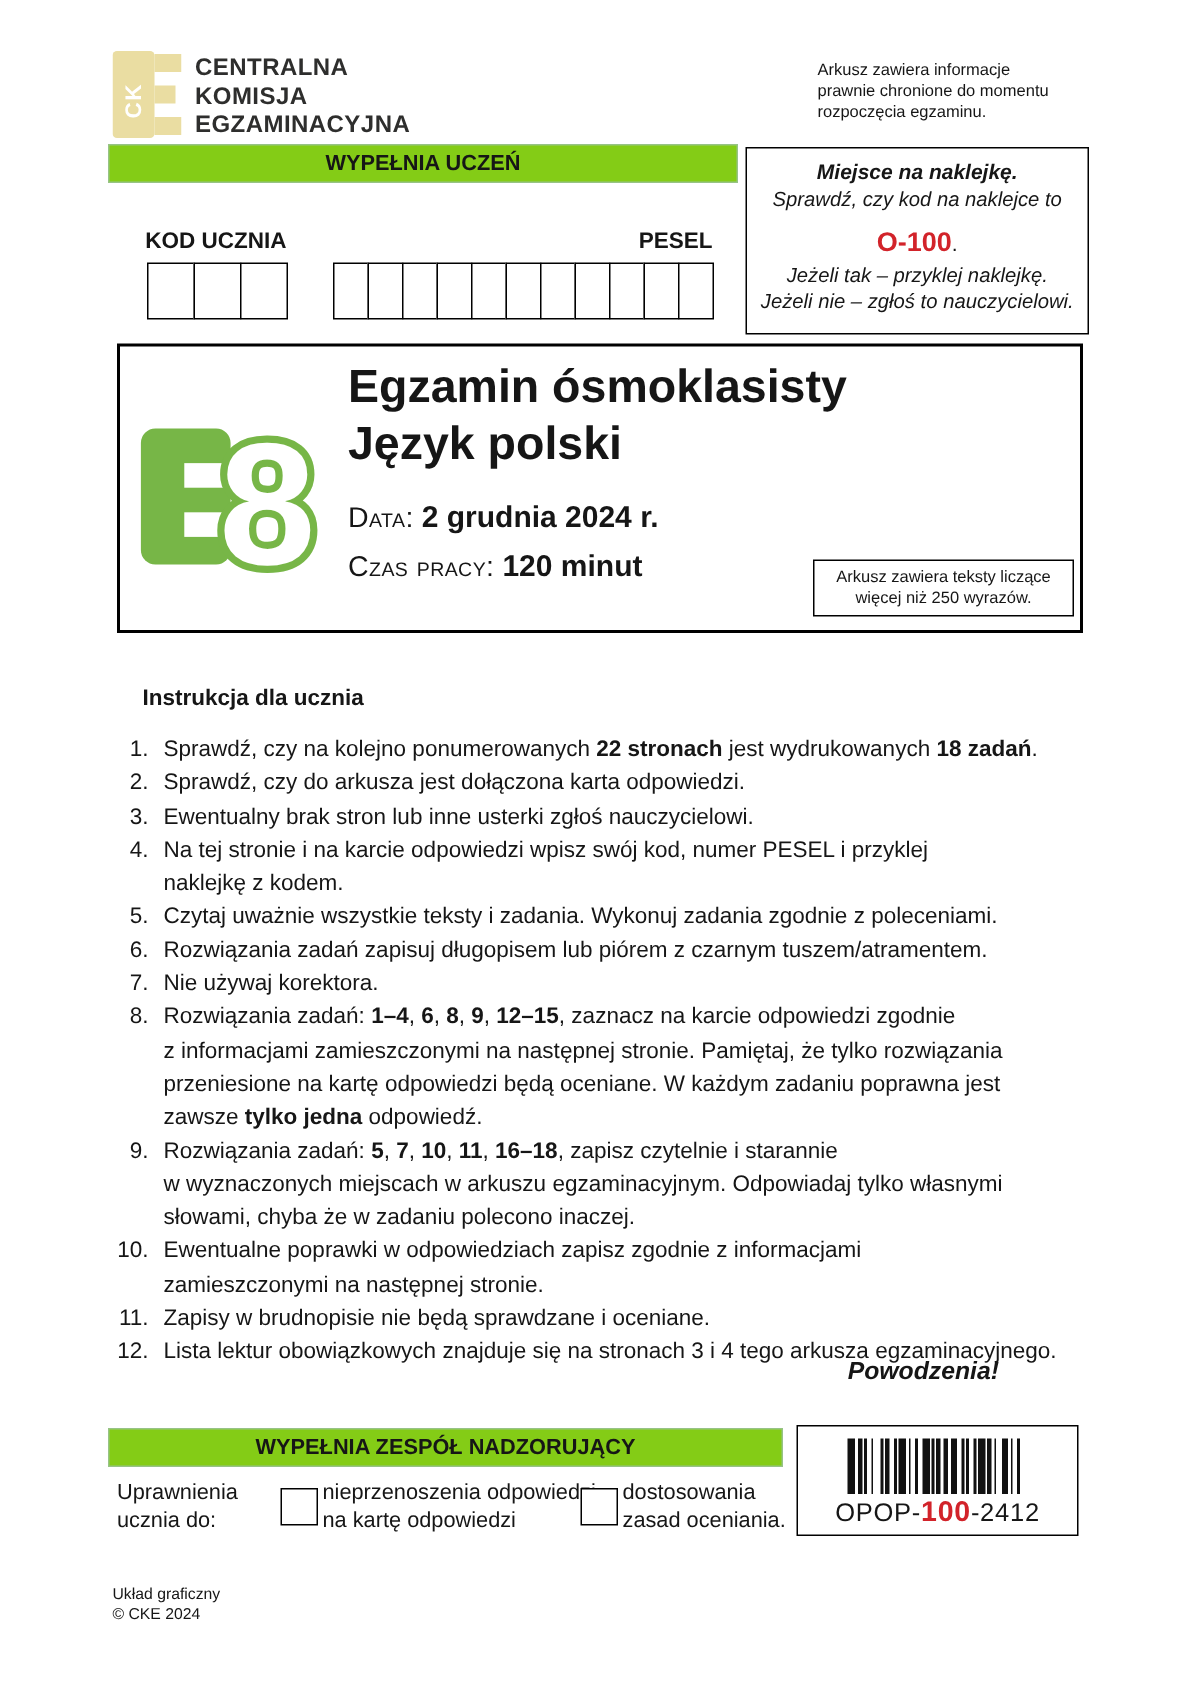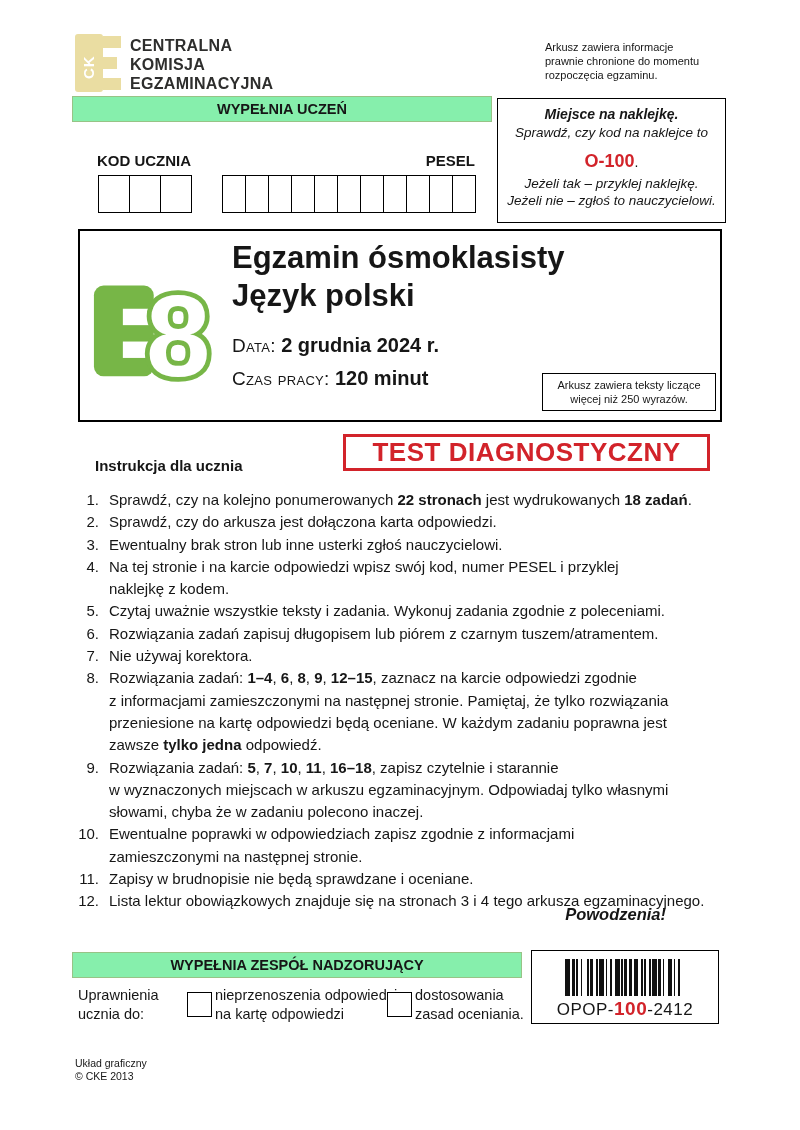--- a/index.html
+++ b/index.html
@@ -5,21 +5,21 @@
   html,body{margin:0;padding:0;background:#fff;}
   .page{position:relative;width:800px;height:1130px;background:#ffffff;
         font-family:"Liberation Sans",sans-serif;color:#161616;overflow:hidden;}
 
   
   .cke-logo{position:absolute;left:75px;top:34px;display:flex;gap:9px;}
   .cke-text{font-size:16px;font-weight:bold;line-height:19px;color:#2e2e2d;letter-spacing:.3px;padding-top:2px;}
   .legal{position:absolute;left:545px;top:40px;width:210px;font-size:11px;line-height:14px;white-space:pre-line;}
 
   
-  .green-bar{position:absolute;background:#86efac;border:1px solid #97c386;
+  .green-bar{position:absolute;background:#84cc16;border:1px solid #97c386;
              text-align:center;font-weight:bold;font-size:14.5px;}
   .bar-student{left:72px;top:96px;width:418px;height:24px;line-height:24px;}
   .bar-supervisor{left:72px;top:952px;width:448px;height:24px;line-height:24px;}
 
   
   .sticker{position:absolute;left:497px;top:98px;width:227px;height:116px;border:1px solid #000;
            text-align:center;padding-top:7px;box-sizing:content-box;}
   .sticker .t1{font-size:14px;font-weight:bold;font-style:italic;}
   .sticker .t2{font-size:13.5px;font-style:italic;margin-top:3px;}
   .sticker .code-line{font-size:14px;margin-top:11px;}
@@ -141,21 +141,20 @@
       <div>Język polski</div>
     </div>
     <div class="exam-meta">
       <div><span class="lab">Data:</span> <span class="val">2 grudnia 2024 r.</span></div>
       <div><span class="lab">Czas pracy:</span> <span class="val">120 minut</span></div>
     </div>
     <div class="note-box">Arkusz zawiera teksty liczące więcej niż 250 wyrazów.</div>
   </div>
 
   <div class="instr-head">Instrukcja dla ucznia</div>
-  <div class="diag-box">TEST DIAGNOSTYCZNY</div>
 
   <div class="instr-list" id="instr-list">
       <div class="instr-item">
         <span class="num">1.</span>
         <div class="txt"><span>Sprawdź, czy na kolejno ponumerowanych </span><span class="b">22 stronach</span><span> jest wydrukowanych </span><span class="b">18 zadań</span><span>.</span></div>
       </div>
       <div class="instr-item">
         <span class="num">2.</span>
         <div class="txt"><span>Sprawdź, czy do arkusza jest dołączona karta odpowiedzi.</span></div>
       </div>
@@ -271,16 +270,16 @@
         <div style="width: 1.55px; background: rgb(17, 17, 17);"></div>
         <div style="width: 3.1px; background: transparent;"></div>
         <div style="width: 1.55px; background: rgb(17, 17, 17);"></div>
         <div style="width: 4.65px; background: transparent;"></div>
       </div>
     <div class="barcode-text"><span>OPOP-</span><span class="hl">100</span><span>-2412</span></div>
   </div>
 
   <div class="footer">
     <div>Układ graficzny</div>
-    <div>© CKE 2013</div>
+    <div>© CKE 2024</div>
   </div>
 
 </div>
 
 </body></html>

